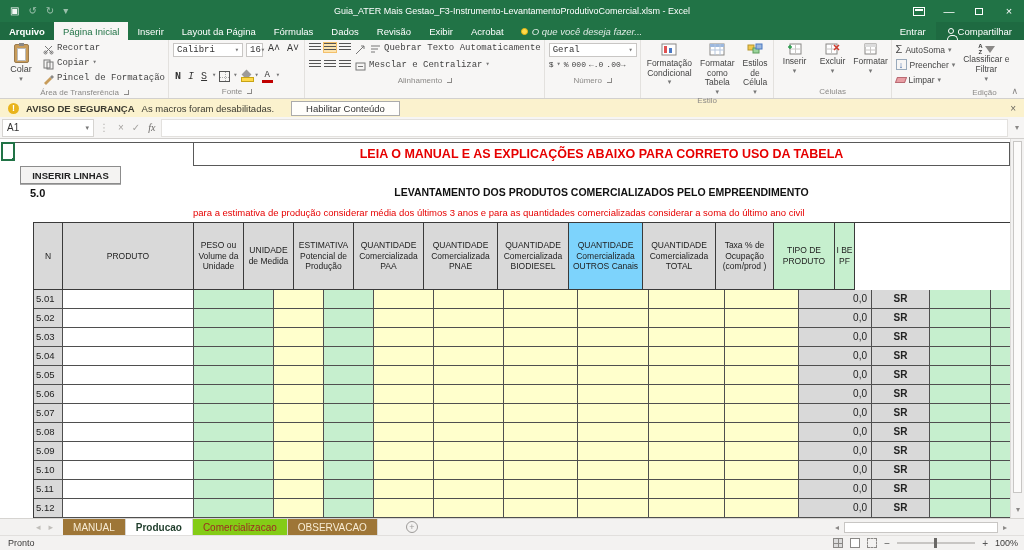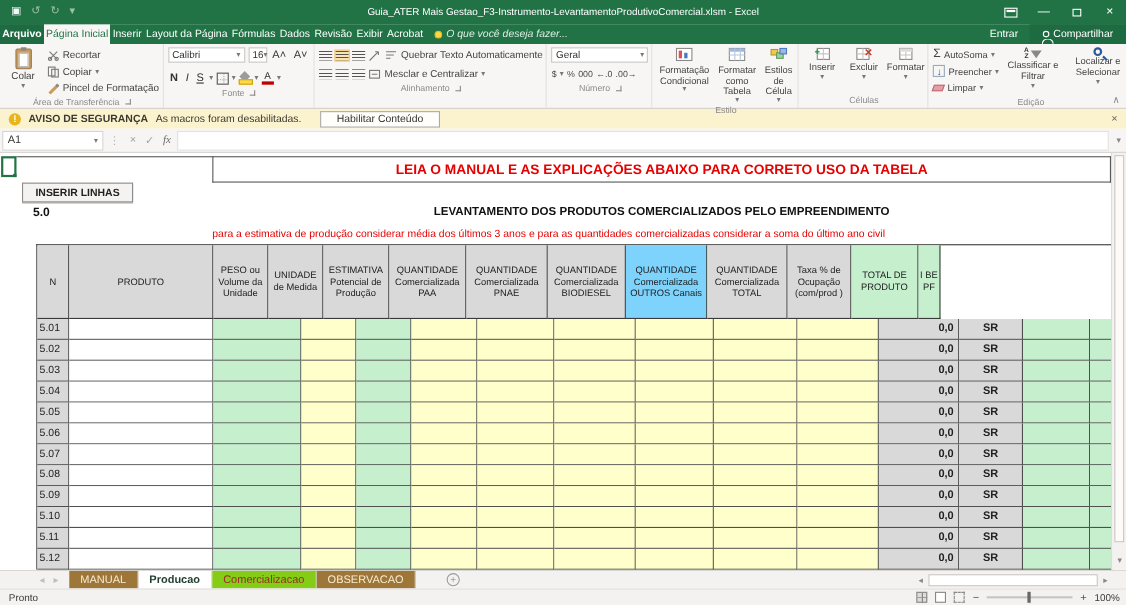--- a/index.html
+++ b/index.html
@@ -14,21 +14,21 @@
   .qat .dim { opacity:.55; }
   .win-title { position:absolute; left:0; right:0; text-align:center; font-size:9px; color:#fff; pointer-events:none; }
   .wctrls { margin-left:auto; display:flex; align-items:center; gap:0; z-index:2; }
   .wbtn { width:30px; height:22px; display:flex; align-items:center; justify-content:center; color:#fff; font-size:11px; }
   .ricon { width:12px; height:9px; border:1px solid #fff; display:inline-block; position:relative; }
   .ricon::after { content:""; position:absolute; left:1px; right:1px; top:1px; height:2px; background:#fff; }
   .restore-box { width:8px; height:7px; border:1px solid #fff; display:inline-block; }
 
   
   .tabrow { height:18px; background:#217346; display:flex; align-items:stretch; font-size:9.5px; color:#fff; }
-  .rtab { padding:0 2px; display:flex; align-items:center; white-space:nowrap; cursor:default; }
+  .rtab { padding:0 9px; display:flex; align-items:center; white-space:nowrap; cursor:default; }
   .rtab.file { background:#1e6a41; font-weight:bold; }
   .rtab.active { background:#f7f6f5; color:#217346; }
   .tellme { display:flex; align-items:center; gap:4px; padding:0 8px; color:rgba(255,255,255,.85); font-style:italic; }
   .bulb { width:7px; height:7px; border-radius:50%; background:#ffd94a; border:1px solid #e8b90f; display:inline-block; }
   .tr-right { margin-left:auto; display:flex; align-items:stretch; }
   .signin { display:flex; align-items:center; padding:0 10px; }
   .share { display:flex; align-items:center; gap:4px; padding:0 12px; background:#1e6a41; }
   .person { width:6px; height:6px; border:1px solid #fff; border-radius:50%; position:relative; display:inline-block; }
   .person::after { content:""; position:absolute; left:-2px; top:6px; width:9px; height:4px; border:1px solid #fff; border-bottom:none; border-radius:5px 5px 0 0; }
 
@@ -36,21 +36,21 @@
   .ribbon { height:59px; background:#f7f6f5; border-bottom:1px solid #d2d0ce; display:flex; position:relative; }
   .rgroup { display:flex; flex-direction:column; padding:3px 3px 0 4px; border-right:1px solid #e3e1de; }
   .rgc { flex:1; display:flex; align-items:flex-start; gap:4px; }
   .glabel { height:13px; font-size:8px; color:#8c8a88; display:flex; align-items:center; justify-content:center; gap:5px; }
   .launcher { width:5px; height:5px; border-right:1px solid #8c8a88; border-bottom:1px solid #8c8a88; display:inline-block; }
   .bigbtn { width:34px; display:flex; flex-direction:column; align-items:center; font-size:9px; color:#444; line-height:1.1; padding-top:1px; }
   .clip-icon { width:15px; height:19px; background:#c89c5a; border:1px solid #9a7b4f; border-radius:2px; position:relative; margin-bottom:2px; }
   .clip-icon::after { content:""; position:absolute; left:2px; top:3px; right:2px; bottom:1px; background:#fff; border:1px solid #bbb; }
   .clip-icon::before { content:""; position:absolute; left:4px; top:-2px; width:5px; height:3px; background:#8a8886; z-index:1; }
   .srowcol { display:flex; flex-direction:column; gap:1px; }
-  .srow { display:flex; align-items:center; gap:3px; font-size:9px; color:#444; height:14px; white-space:nowrap; }
+  .srow { display:flex; gap:3px; font-size:9px; color:#444; height:14px; white-space:nowrap;font-family:Liberation Mono, monospace; }
   .mini { width:12px; height:12px; display:inline-flex; align-items:center; justify-content:center; }
   .combo { border:1px solid #c8c6c4; background:#fff; font-size:9px; color:#333; height:14px; display:flex; align-items:center; padding:0 3px; justify-content:space-between; }
   .caret { font-size:7px; color:#777; }
   .fbtn { font-size:10px; color:#333; padding:0 2px; }
   .fbtn.b { font-weight:bold; } .fbtn.i { font-style:italic; } .fbtn.u { text-decoration:underline; }
   .border-icon { width:11px; height:11px; border:1px solid #555; position:relative; }
   .border-icon::after { content:""; position:absolute; left:5px; top:0; bottom:0; border-left:1px dotted #aaa; }
   .border-icon::before { content:""; position:absolute; top:5px; left:0; right:0; border-top:1px dotted #aaa; }
   .fill-icon { width:11px; height:11px; position:relative; }
   .fill-icon::before { content:""; position:absolute; left:2px; top:0; width:7px; height:7px; background:#9d9b99; transform:rotate(45deg); }
@@ -98,21 +98,21 @@
   .insert-btn { position:absolute; left:20px; top:27px; width:101px; height:18px; background:#f4f3f2; border:1px solid #8c8c8c; box-shadow:0 1px 0 #aaa; font-weight:bold; font-size:9.5px; color:#222; display:flex; align-items:center; justify-content:center; }
   .section-num { position:absolute; left:30px; top:48px; font-weight:bold; font-size:11px; color:#111; }
   .sheet-heading { position:absolute; left:193px; top:47px; width:817px; text-align:center; font-weight:bold; font-size:10.5px; color:#111; }
   .sheet-note { position:absolute; left:193px; top:68px; width:817px; font-weight:normal; font-size:9.5px; color:#e60000; }
   .table { position:absolute; left:33px; top:83px; border-left:1px solid #3a3a3a; border-top:1px solid #3a3a3a; }
   .thead { display:flex; height:67px; }
   .hcell { border-right:1px solid #3a3a3a; border-bottom:1px solid #3a3a3a; display:flex; align-items:center; justify-content:center; text-align:center; font-size:8.5px; line-height:1.25; color:#222; padding:1px; overflow:hidden; }
   .trow { display:flex; height:19px; }
   .tcell { border-right:1px solid #4f4f4f; border-bottom:1px solid #4f4f4f; font-size:9.5px; color:#222; overflow:hidden; }
   .tcell.ncell { padding-left:2px; line-height:18px; }
-  .tcell.num { font-weight:bold; text-align:right; padding-right:4px; line-height:18px; font-size:10px; }
+  .tcell.num { font-weight:normal; text-align:right; padding-right:4px; line-height:18px; font-size:10px; }
   .tcell.ctr { font-weight:bold; text-align:center; line-height:18px; font-size:10px; }
   .vscroll { position:absolute; right:0; top:0; width:14px; height:379px; background:#f3f2f1; border-left:1px solid #dedcda; }
   .vthumb { position:absolute; left:2px; top:2px; width:9px; height:352px; background:#fcfbfa; border:1px solid #c8c6c4; }
   .varrow { position:absolute; bottom:4px; left:0; width:14px; text-align:center; color:#8a8886; font-size:8px; }
 
   
   .tabbar { height:17px; background:#f3f2f1; border-top:1px solid #d6d4d1; display:flex; align-items:stretch; font-size:10px; }
   .nav-arrows { display:flex; align-items:center; gap:8px; padding:0 10px 0 36px; color:#c0beba; font-size:9px; }
   .stabs { display:flex; align-items:stretch; }
   .stab { padding:0 10px; display:flex; align-items:center; border-right:1px solid #d6d4d1; cursor:default; }
@@ -225,21 +225,21 @@
           </div>
         </div>
       </div>
       <div class="glabel">
           <span>Área de Transferência</span>
           <span class="launcher"></span>
         </div>
     </div>
 
     <div class="rgroup">
-      <div class="srowcol" style="gap:7px">
+      <div class="srowcol" style="gap:14px">
         <div class="srow">
           <span class="combo" style="width:70px">
               <span>Calibri</span>
               <span class="caret">▾</span>
             </span>
           <span class="combo" style="width:17px">
               <span>16</span>
               <span class="caret">▾</span>
             </span>
           <span class="fbtn">A˄</span>
@@ -472,21 +472,21 @@
           <div class="hcell" style="width: 131px; background: rgb(217, 217, 217);">PRODUTO</div>
           <div class="hcell" style="width: 50px; background: rgb(217, 217, 217);">PESO ou Volume da Unidade</div>
           <div class="hcell" style="width: 50px; background: rgb(217, 217, 217);">UNIDADE de Medida</div>
           <div class="hcell" style="width: 60px; background: rgb(217, 217, 217);">ESTIMATIVA Potencial de Produção</div>
           <div class="hcell" style="width: 70px; background: rgb(217, 217, 217);">QUANTIDADE Comercializada PAA</div>
           <div class="hcell" style="width: 74px; background: rgb(217, 217, 217);">QUANTIDADE Comercializada PNAE</div>
           <div class="hcell" style="width: 71px; background: rgb(217, 217, 217);">QUANTIDADE Comercializada BIODIESEL</div>
           <div class="hcell" style="width: 74px; background: #7dd3fc;">QUANTIDADE Comercializada OUTROS Canais</div>
           <div class="hcell" style="width: 73px; background: rgb(217, 217, 217);">QUANTIDADE Comercializada TOTAL</div>
           <div class="hcell" style="width: 58px; background: rgb(217, 217, 217);">Taxa % de Ocupação (com/prod )</div>
-          <div class="hcell" style="width: 61px; background: rgb(198, 239, 206);">TOTAL DE PRODUTO</div>
+          <div class="hcell" style="width: 61px; background: rgb(198, 239, 206);">TIPO DE PRODUTO</div>
           <div class="hcell" style="width: 20px; background: rgb(198, 239, 206);">I BE PF</div>
         </div>
       <div id="tbody">
           <div class="trow">
             <div class="tcell ncell" style="width: 29px; background: rgb(217, 217, 217);">5.01</div>
             <div class="tcell" style="width: 131px; background: rgb(255, 255, 255);"></div>
             <div class="tcell" style="width: 80px; background: rgb(198, 239, 206);"></div>
             <div class="tcell" style="width: 50px; background: rgb(255, 255, 204);"></div>
             <div class="tcell" style="width: 50px; background: rgb(198, 239, 206);"></div>
             <div class="tcell" style="width: 60px; background: rgb(255, 255, 204);"></div>

